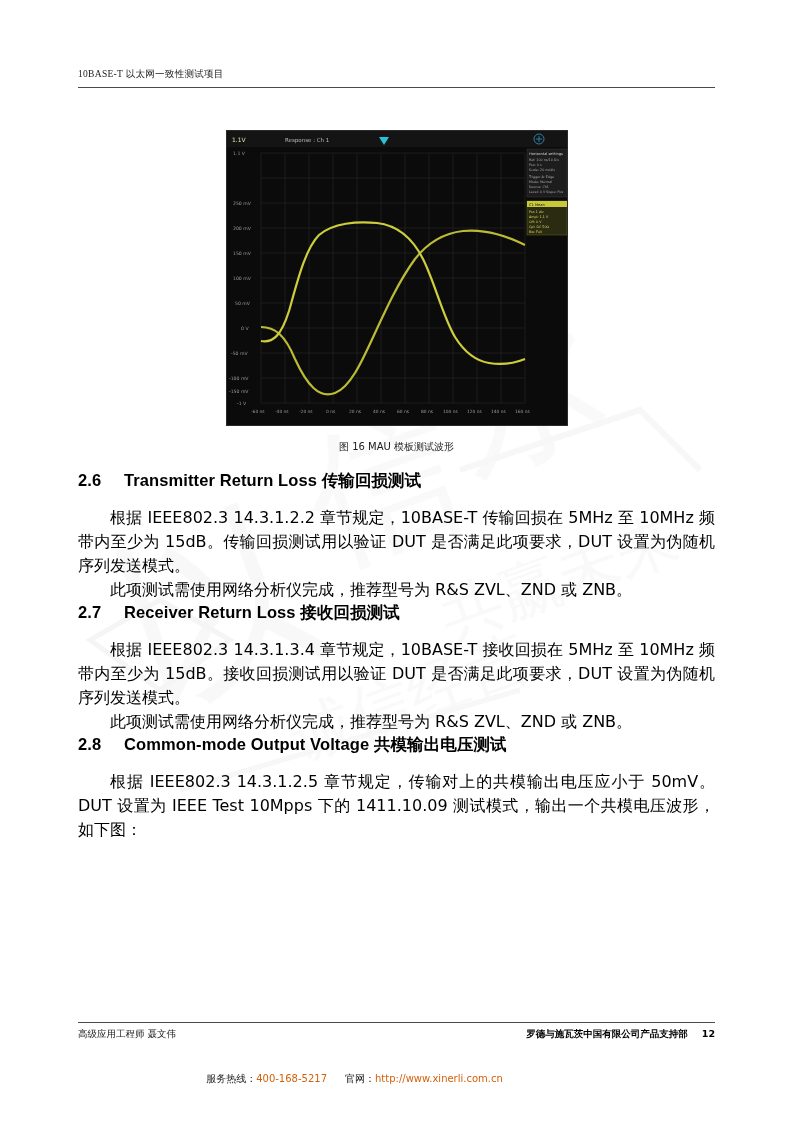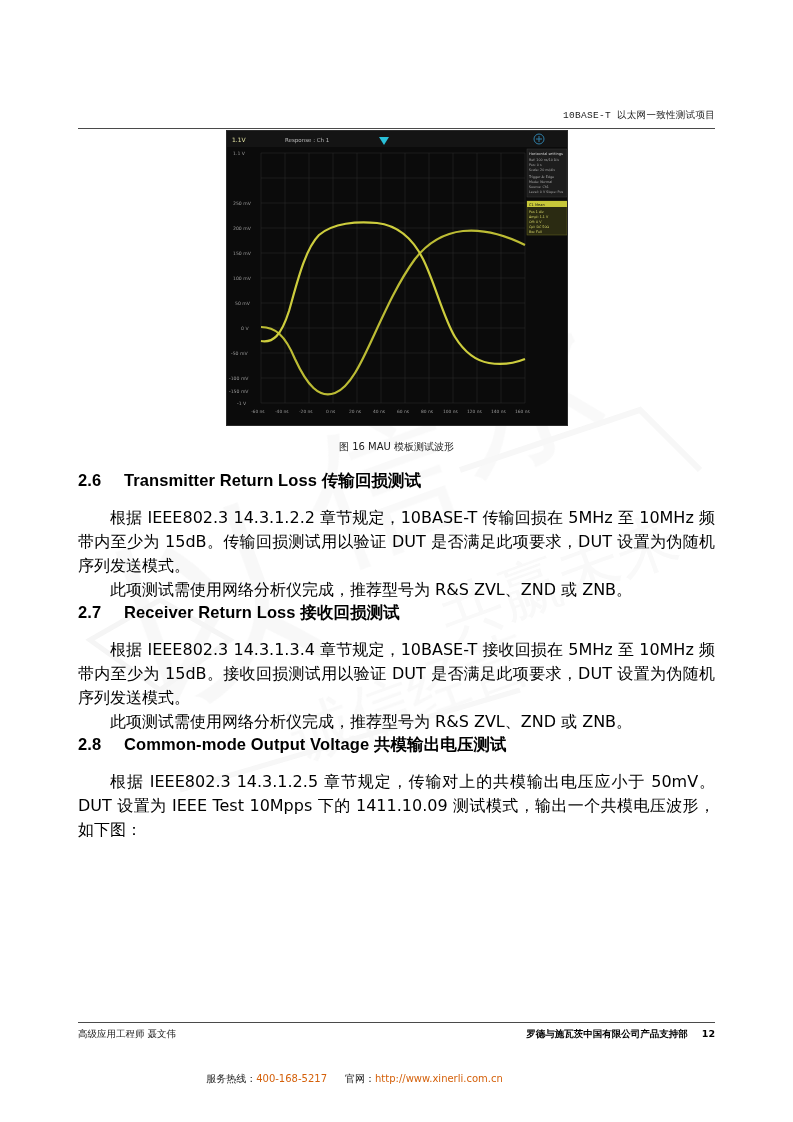--- a/index.html
+++ b/index.html
@@ -30,26 +30,25 @@
 
   
   .header {
     position: absolute;
     left: 78px;
     top: 68px;
     width: 637px;
     z-index: 2;
   }
   .header-text {
-    text-align: right;
+    text-align: left;
     font-size: 9.5px;
     color: #1a1a1a;
-    font-family: Liberation Mono, monospace;
+    font-family: Liberation Serif, serif;
     letter-spacing: 0.3px;
-    margin-top: 41px;
   }
   .header-rule {
     margin-top: 6px;
     border-top: 1.4px solid #4a4a4a;
   }
 
   
   .figure-wrap {
     position: absolute;
     left: 78px;

